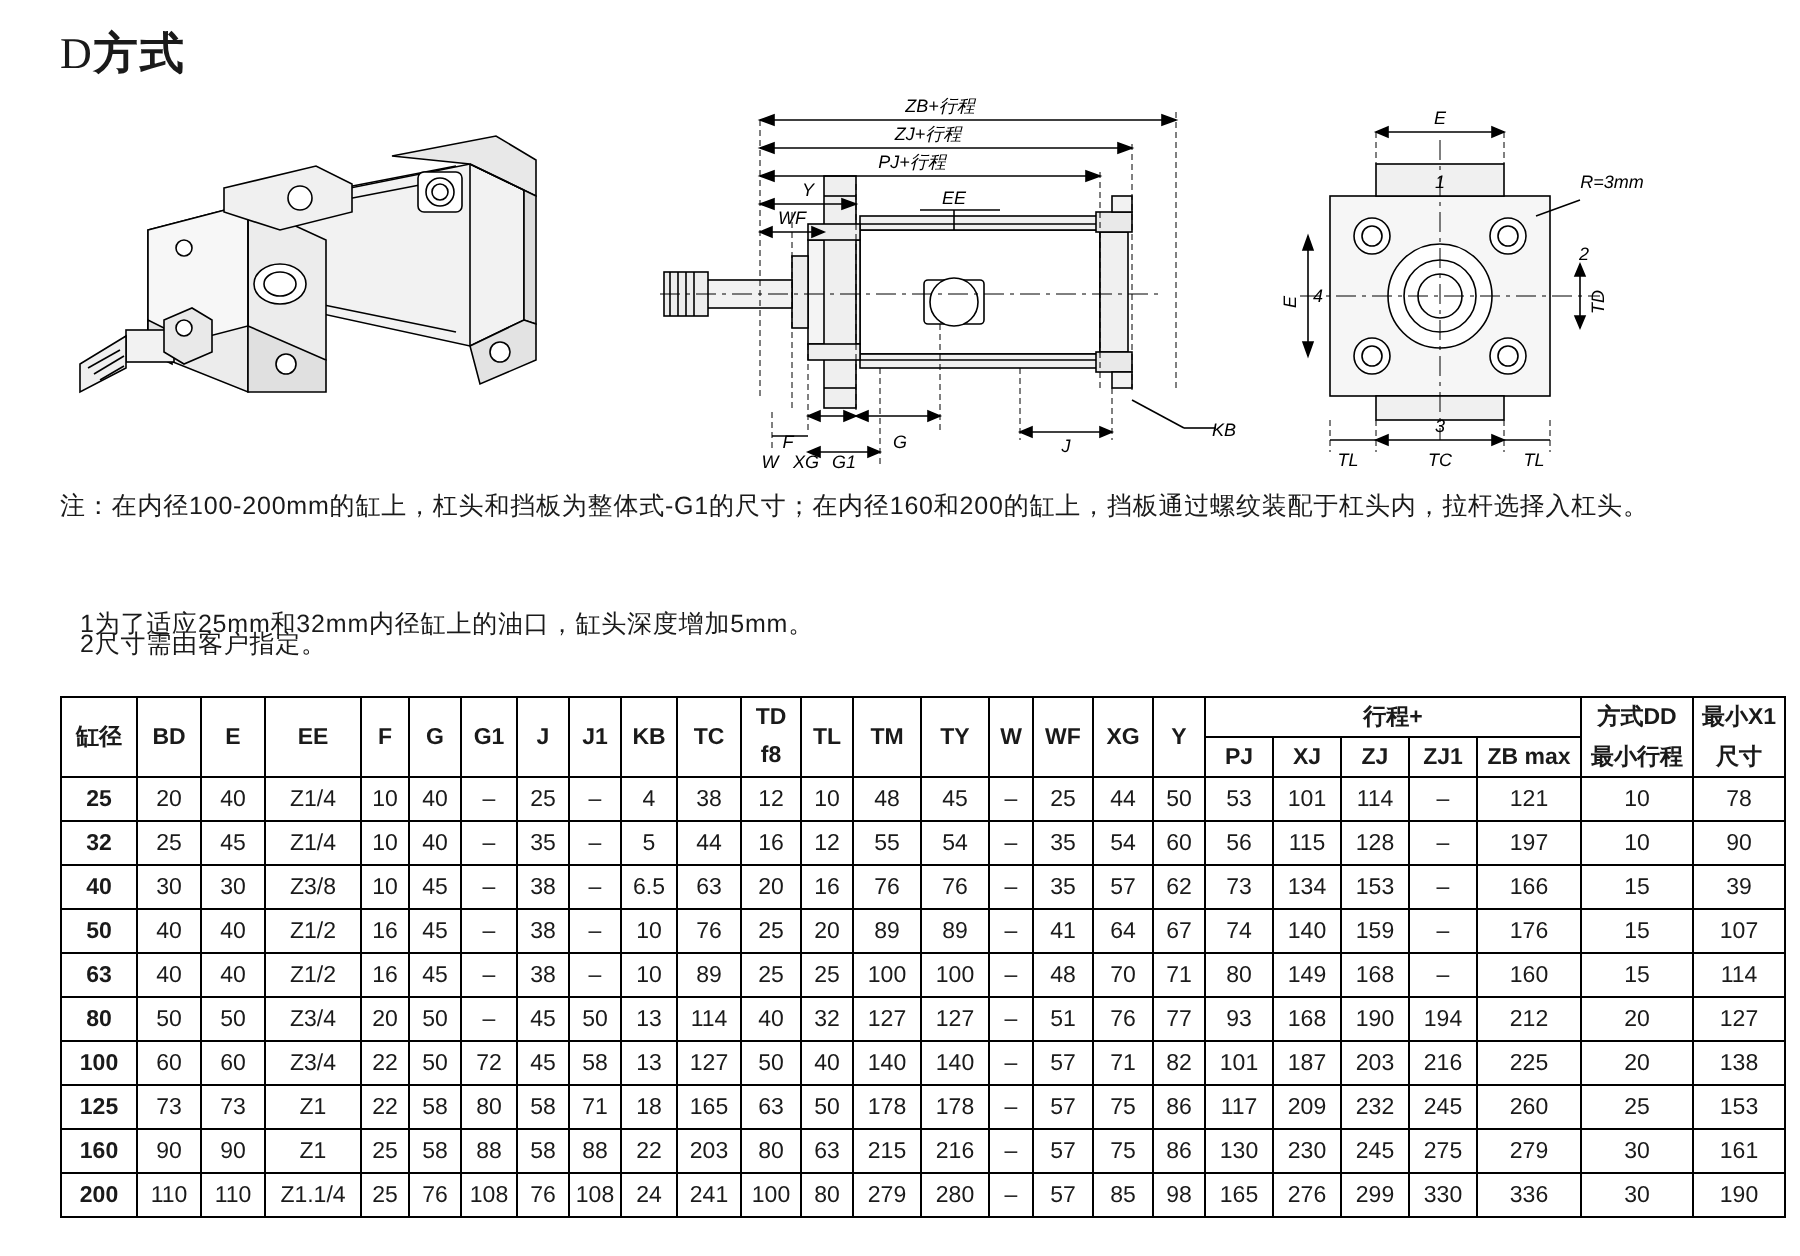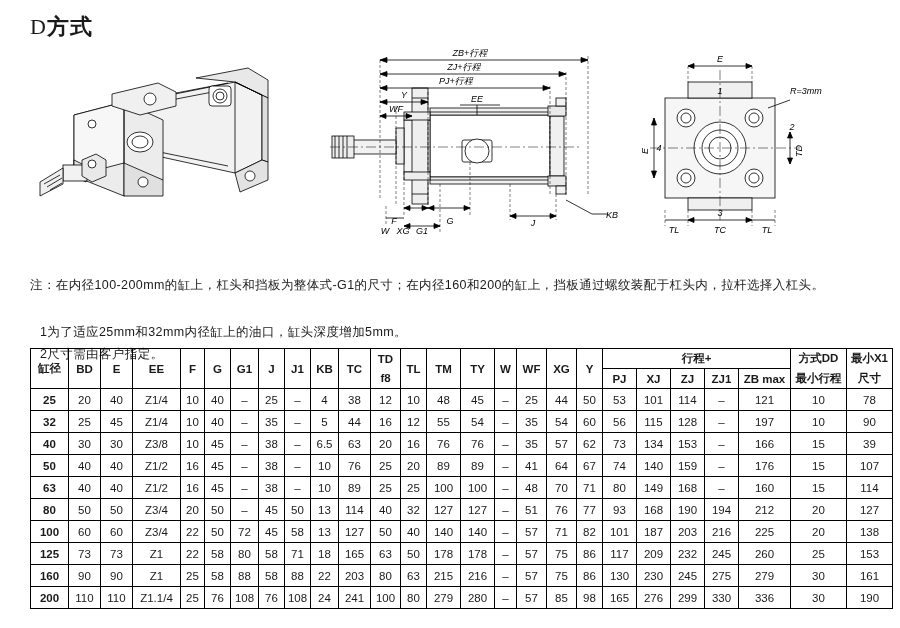--- a/index.html
+++ b/index.html
@@ -26,24 +26,23 @@
   .diagrams {
     position: absolute;
     left: 0; top: 20px;
     width: 900px; height: 215px; font-style: italic;
   }
 
   .note-line {
     position: absolute;
     font-size: 12.5px;
     letter-spacing: 0.4px;
-    margin-top: 32px;
   }
   #note-main { left: 30px; top: 245px; }
-  #note-1 { left: 40px; top: 292px; }
+  #note-1 { left: 40px; top: 304px; }
   #note-2 { left: 40px; top: 314px; }
 
   table.spec {
     position: absolute;
     left: 30px;
     top: 348px;
     border-collapse: collapse;
     font-size: 11.5px;
     font-family: "Liberation Sans", sans-serif;
   }

